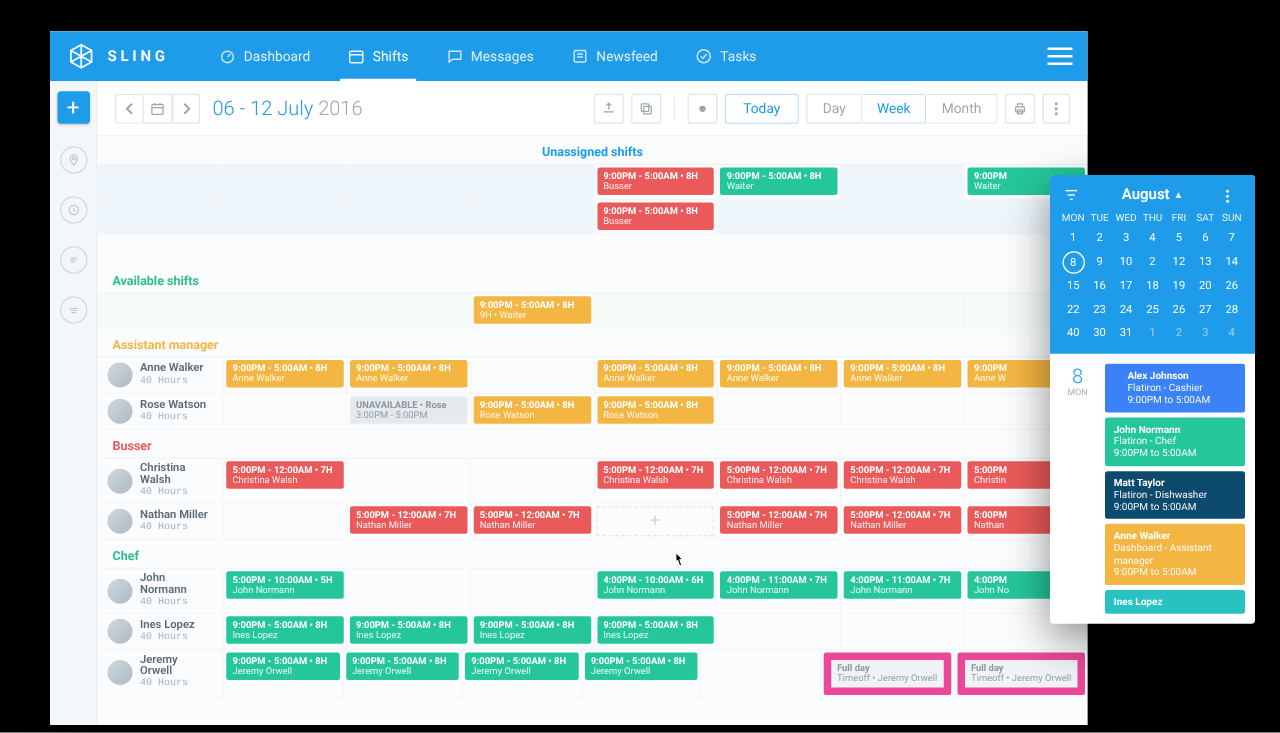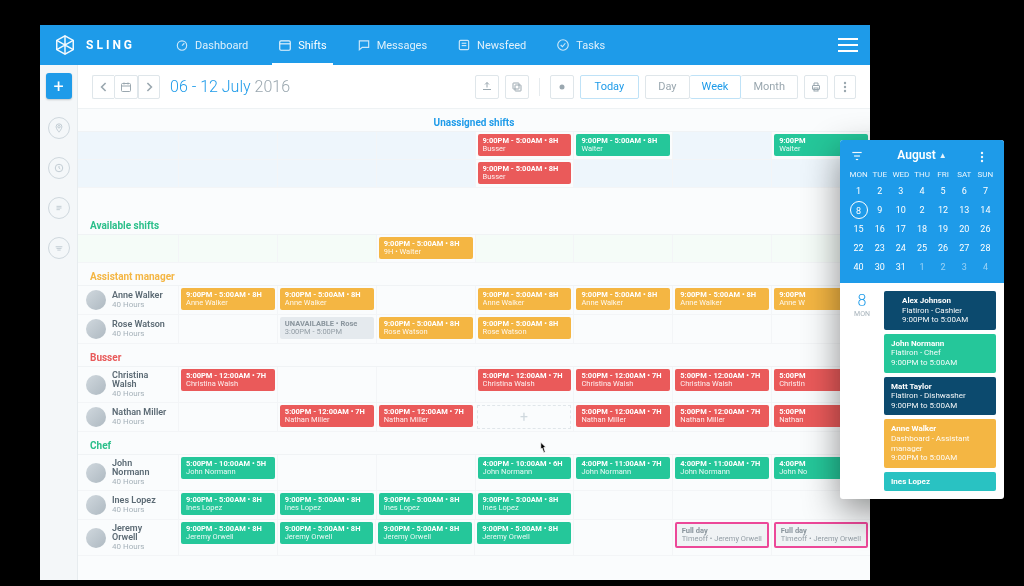--- a/index.html
+++ b/index.html
@@ -44,29 +44,29 @@
 .available  .section-label { color: #2bbf8a; margin-top: 24px; }
 .asstmgr    .section-label { color: #f4b643; }
 .busser     .section-label { color: #e85a5a; }
 .chef       .section-label { color: #2bbf8a; }
 .row { display: grid; grid-template-columns: 100px repeat(7,1fr); border-bottom: 1px solid #f3f5f7; min-height: 28px; }
 .row .cell { border-left: 1px solid #f3f5f7; padding: 2px; position: relative; }
 .row .cell:first-child { border-left: none; }
 .emp { display: flex; align-items: center; gap: 6px; padding: 2px 6px; }
 .ava { width: 20px; height: 20px; border-radius: 50%; background: linear-gradient(135deg,#d0d8de,#aeb9c1); flex-shrink: 0; }
 .emp .name { font-size: 9px; color: #5b6a74; font-weight: 600; line-height: 1; }
-.emp .hrs  { font-size: 8px; color: #a6b2ba; }
+.emp .hrs  { font-size: 8px; color: #a6b2ba; font-family: Liberation Mono, monospace; }
 .shift { border-radius: 2px; padding: 3px 5px 2px; font-size: 7.5px; line-height: 1.1; color: #fff; overflow: hidden; cursor: pointer; }
 .shift .line1 { font-weight: 700; white-space: nowrap; overflow: hidden; text-overflow: ellipsis; }
 .shift .line2 { opacity: .9; white-space: nowrap; overflow: hidden; text-overflow: ellipsis; }
 .shift.red    { background: #ea5a5a; }
 .shift.green  { background: #25c79a; }
 .shift.orange { background: #f4b643; }
 .shift.grey   { background: #e5eaee; color: #8a959d; }
-.shift.greyb  { background: #f0f3f5; color: #8a959d; border: 2px solid #ec4899; }
+.shift.greyb  { background: #f0f3f5; color: #8a959d; border: 6px solid #ec4899; }
 .cell.add { display:flex; align-items:center; justify-content:center; color:#cfd8de; border:1px dashed #e0e6ea; margin:2px; font-size:14px; cursor:pointer; }
 .section.unassigned .row:first-of-type .cell:first-child { background: #eef6fc; }
 .section.available  .row:first-of-type .cell:first-child { background: #f0fbf6; }
 .unbg { background: #eef6fc; }
 .avbg { background: #f5fcf8; }
 .cursor { position:absolute; left:534px; top:440px; width:18px; height:18px; pointer-events:none; }
 
 
 .popover { position: absolute; right: 20px; top: 140px; width: 164px; background: #fff; border-radius: 3px; box-shadow: 0 12px 36px rgba(0,0,0,.45); overflow: hidden; }
 .pop-head { background: #1e9be9; color: #fff; }
@@ -80,21 +80,21 @@
 .pop-grid span.dim { opacity: .55; }
 .pop-grid span.sel { border: 1px solid #fff; width: 18px; height: 18px; line-height: 13px; margin: -1px auto; }
 .pop-day { display: flex; gap: 8px; padding: 8px; align-items: flex-start; }
 .pop-day .badge { width: 28px; text-align: center; }
 .pop-day .badge .num { font-size: 16px; color: #1e9be9; font-weight: 300; }
 .pop-day .badge .lbl { font-size: 7px; color: #a6b2ba; }
 .pop-day .stack { flex:1; display:flex; flex-direction:column; gap:4px; }
 .chip { border-radius: 2px; padding: 5px 7px; font-size: 8px; line-height: 1.2; color: #fff; cursor: pointer; }
 .chip .c1 { font-weight: 700; }
 .chip .c2, .chip .c3 { opacity:.95; }
-.chip.blue   { background: #0c4a6e; padding-left: 18px; }
+.chip.blue   { background: #3b82f6; padding-left: 18px; }
 .chip.green  { background: #25c79a; }
 .chip.purple { background: #0c4a6e; }
 .chip.orange { background: #f4b643; }
 .chip.teal   { background: #29c2c2; }
 </style>
 </head>
 <body>
 
 <div class="app">
 

